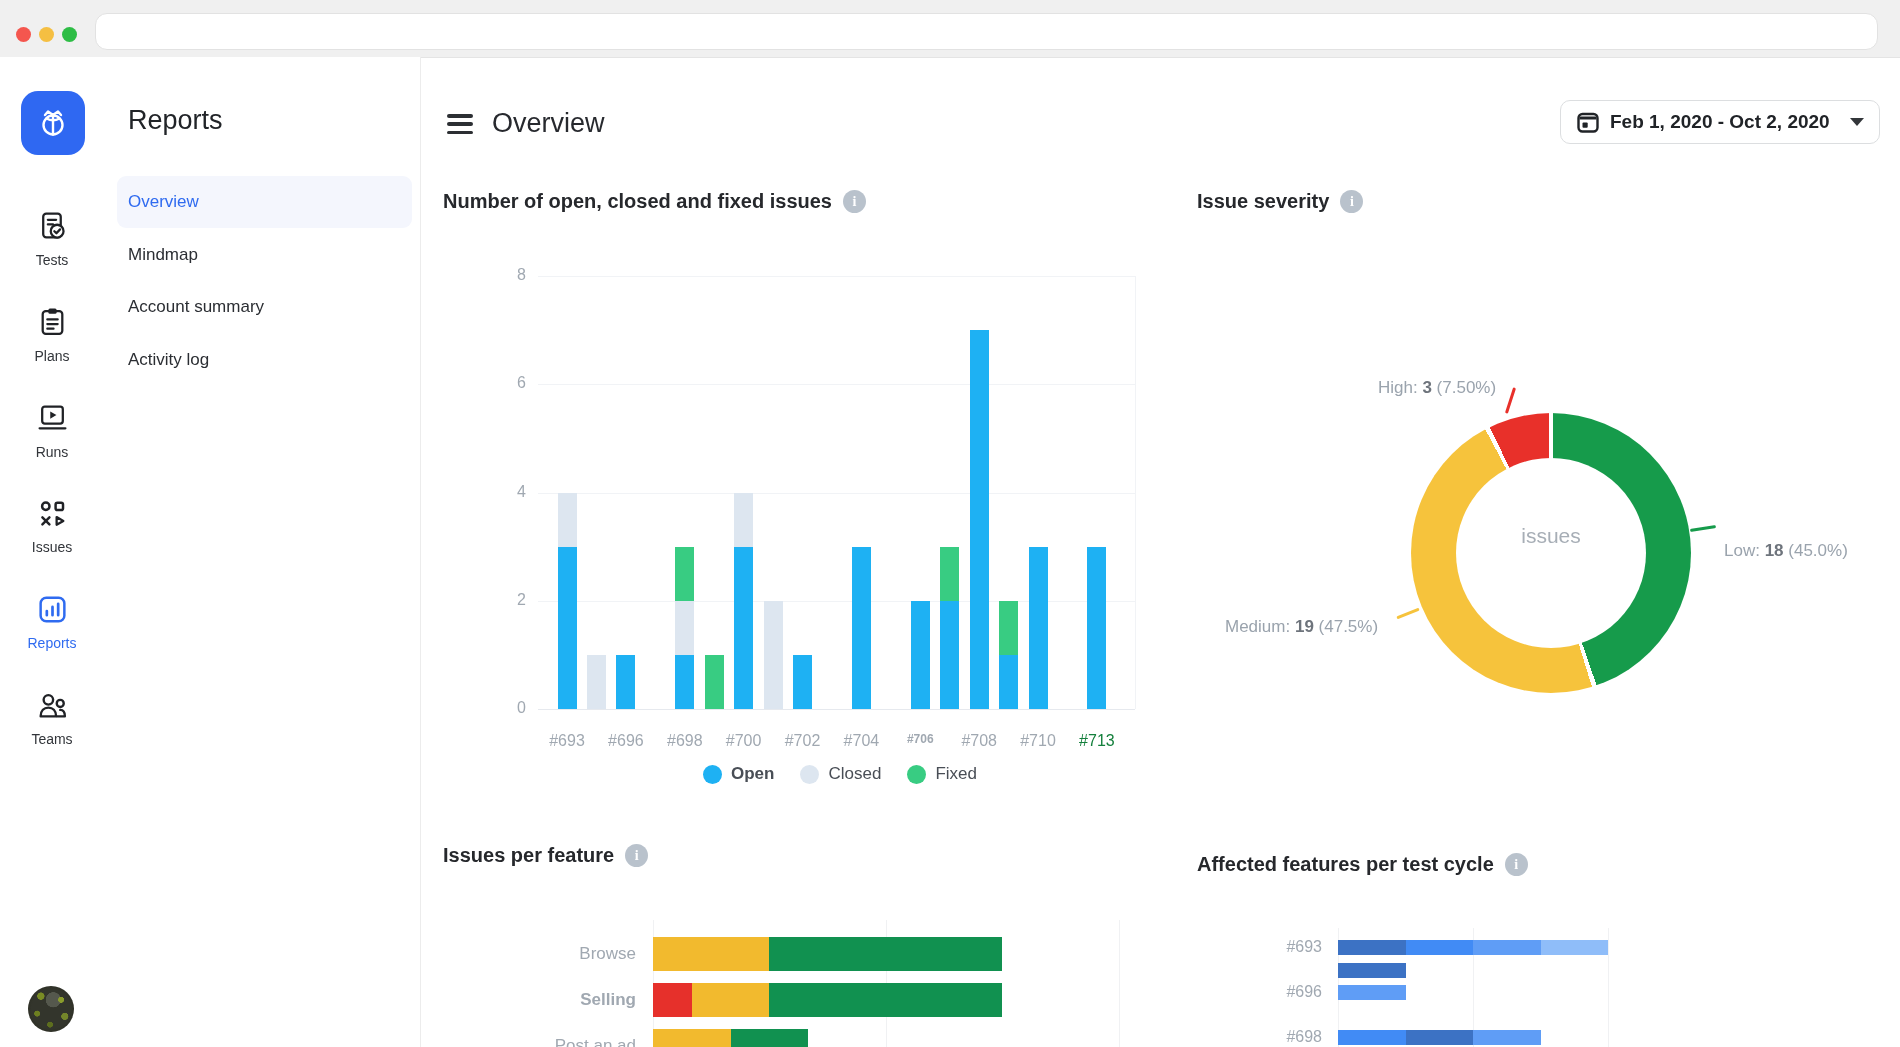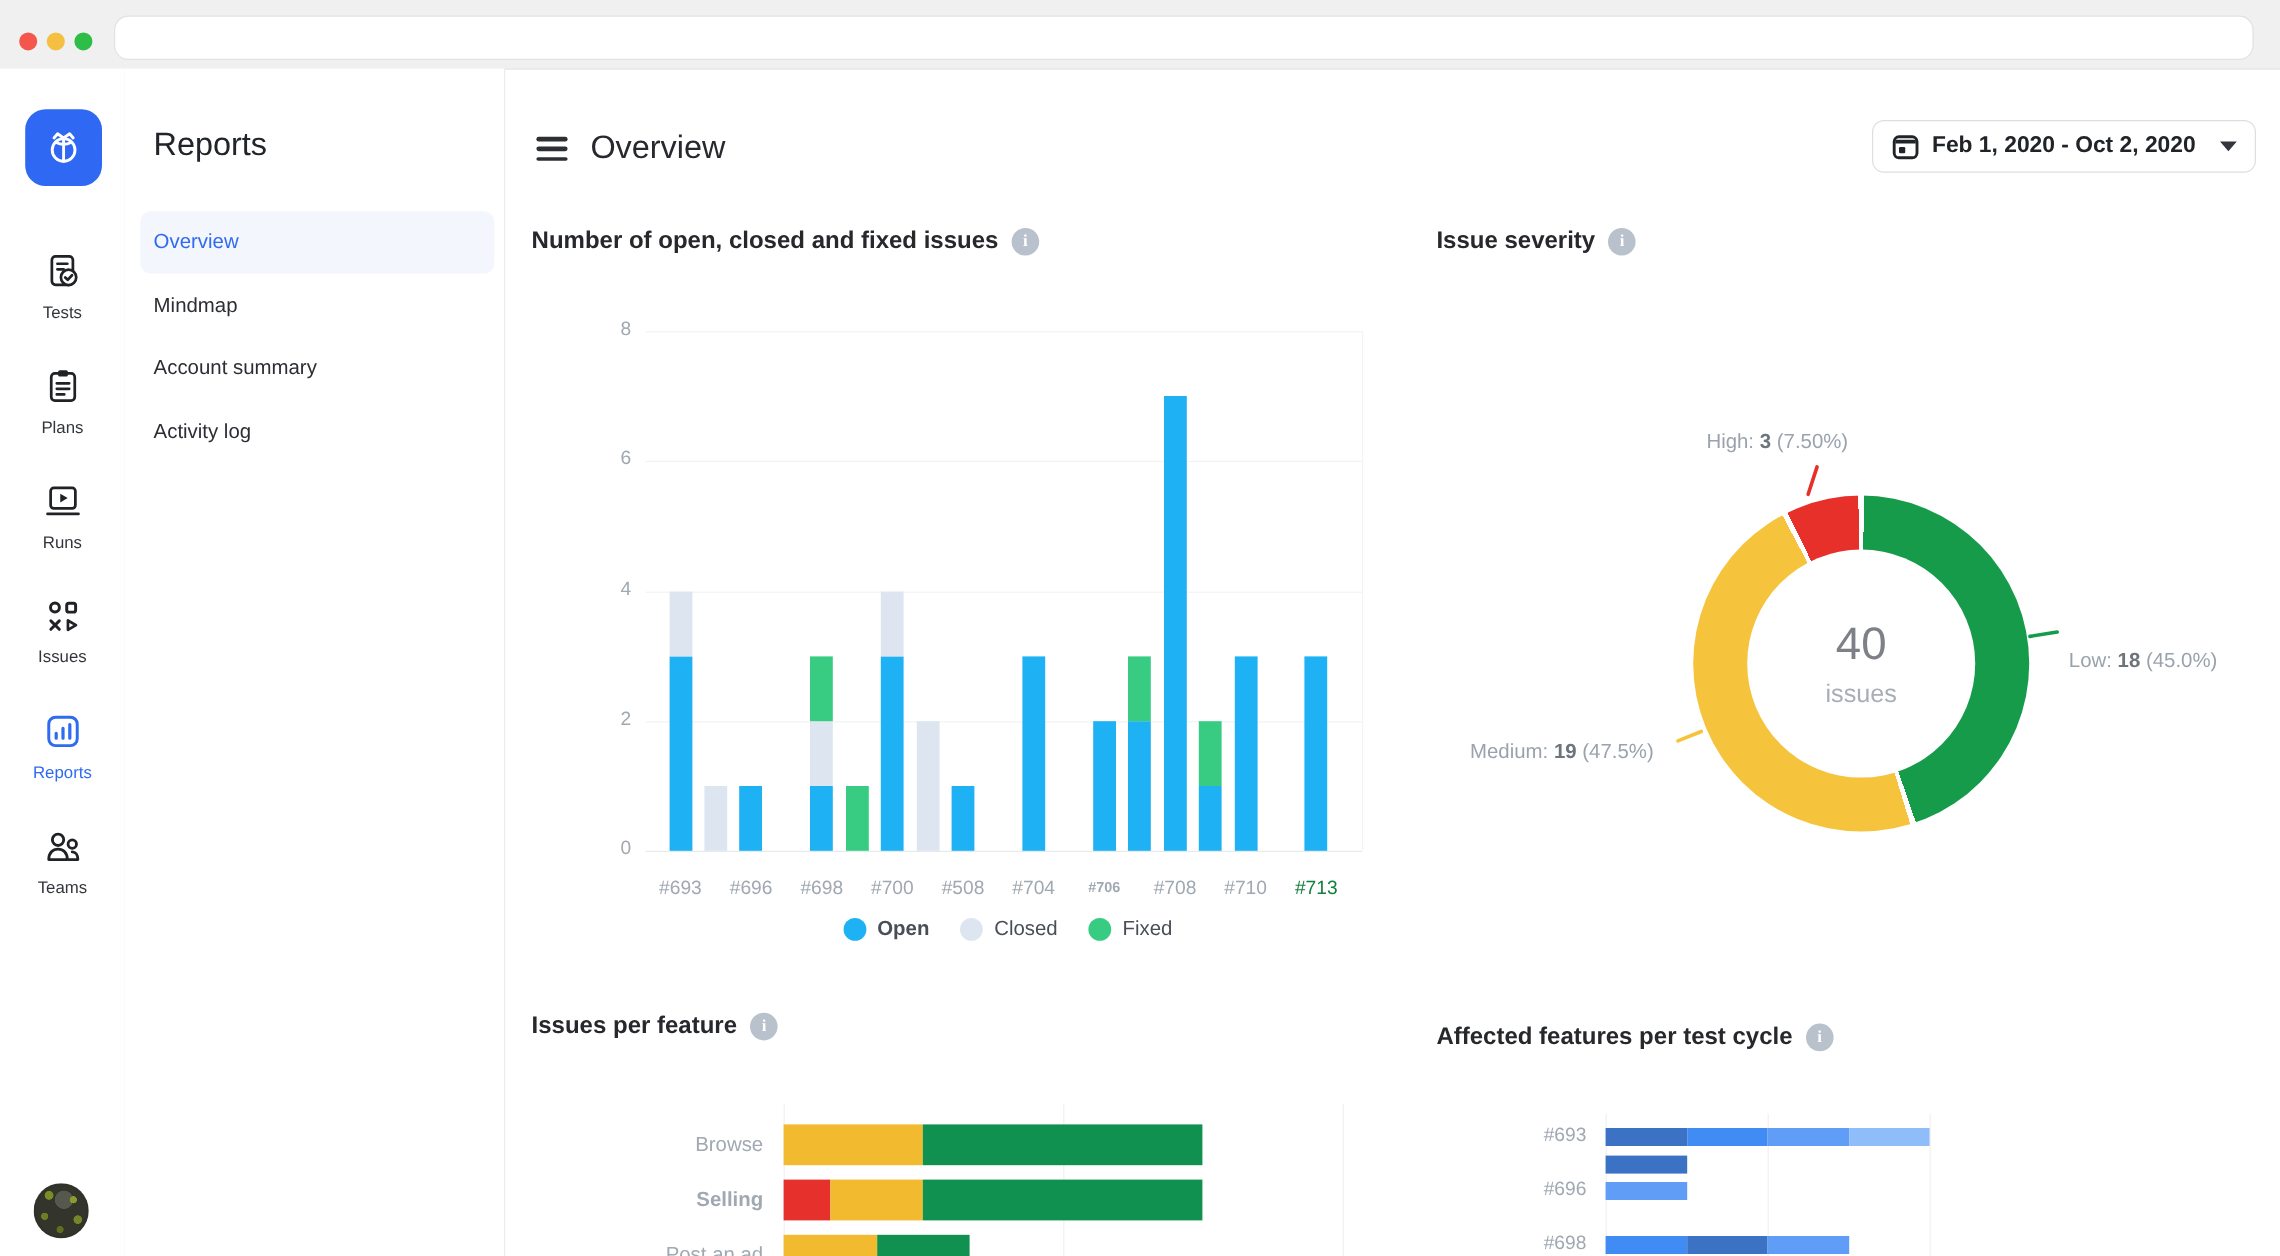--- a/index.html
+++ b/index.html
@@ -210,21 +210,21 @@
     <div style="position: absolute; left: 675.3px; top: 654.9px; width: 19px; height: 54.1px; background: rgb(30, 177, 243);"></div>
     <div style="position: absolute; left: 675.3px; top: 600.8px; width: 19px; height: 54.1px; background: rgb(221, 230, 240);"></div>
     <div style="position: absolute; left: 675.3px; top: 546.6px; width: 19px; height: 54.1px; background: rgb(56, 204, 130);"></div>
     <div style="position: absolute; left: 654.8px; top: 732px; width: 60px; text-align: center; font-size: 16px; color: rgb(160, 168, 177);">#698</div>
     <div style="position: absolute; left: 704.7px; top: 654.9px; width: 19px; height: 54.1px; background: rgb(56, 204, 130);"></div>
     <div style="position: absolute; left: 734.1px; top: 546.6px; width: 19px; height: 162.4px; background: rgb(30, 177, 243);"></div>
     <div style="position: absolute; left: 734.1px; top: 492.5px; width: 19px; height: 54.1px; background: rgb(221, 230, 240);"></div>
     <div style="position: absolute; left: 713.6px; top: 732px; width: 60px; text-align: center; font-size: 16px; color: rgb(160, 168, 177);">#700</div>
     <div style="position: absolute; left: 763.6px; top: 600.8px; width: 19px; height: 108.3px; background: rgb(221, 230, 240);"></div>
     <div style="position: absolute; left: 793px; top: 654.9px; width: 19px; height: 54.1px; background: rgb(30, 177, 243);"></div>
-    <div style="position: absolute; left: 772.5px; top: 732px; width: 60px; text-align: center; font-size: 16px; color: rgb(160, 168, 177);">#508</div>
+    <div style="position: absolute; left: 772.5px; top: 732px; width: 60px; text-align: center; font-size: 16px; color: rgb(160, 168, 177);">#702</div>
     <div style="position: absolute; left: 851.9px; top: 546.6px; width: 19px; height: 162.4px; background: rgb(30, 177, 243);"></div>
     <div style="position: absolute; left: 831.4px; top: 732px; width: 60px; text-align: center; font-size: 16px; color: rgb(160, 168, 177);">#704</div>
     <div style="position: absolute; left: 910.8px; top: 600.8px; width: 19px; height: 108.3px; background: rgb(30, 177, 243);"></div>
     <div style="position: absolute; left: 890.3px; top: 732px; width: 60px; text-align: center; font-size: 12px; color: rgb(160, 168, 177); font-weight: bold;">#706</div>
     <div style="position: absolute; left: 940.2px; top: 600.8px; width: 19px; height: 108.3px; background: rgb(30, 177, 243);"></div>
     <div style="position: absolute; left: 940.2px; top: 546.6px; width: 19px; height: 54.1px; background: rgb(56, 204, 130);"></div>
     <div style="position: absolute; left: 969.7px; top: 330.1px; width: 19px; height: 378.9px; background: rgb(30, 177, 243);"></div>
     <div style="position: absolute; left: 949.2px; top: 732px; width: 60px; text-align: center; font-size: 16px; color: rgb(160, 168, 177);">#708</div>
     <div style="position: absolute; left: 999.1px; top: 654.9px; width: 19px; height: 54.1px; background: rgb(30, 177, 243);"></div>
     <div style="position: absolute; left: 999.1px; top: 600.8px; width: 19px; height: 54.1px; background: rgb(56, 204, 130);"></div>
@@ -247,25 +247,24 @@
         <span style="width: 19px; height: 19px; border-radius: 50%; background: rgb(56, 204, 130); display: inline-block;"></span>
         <span style="font-size: 17px; color: rgb(73, 78, 86);">Fixed</span>
       </div>
     </div>
   </div>
 
 <div class="donut" id="donut" style="background: conic-gradient(rgb(255, 255, 255) 0deg, rgb(255, 255, 255) 1deg, rgb(22, 155, 75) 1deg, rgb(22, 155, 75) 161deg, rgb(255, 255, 255) 161deg, rgb(255, 255, 255) 162deg, rgb(255, 255, 255) 162deg, rgb(255, 255, 255) 163deg, rgb(246, 195, 60) 163deg, rgb(246, 195, 60) 332deg, rgb(255, 255, 255) 332deg, rgb(255, 255, 255) 333deg, rgb(255, 255, 255) 333deg, rgb(255, 255, 255) 334deg, rgb(232, 48, 42) 334deg, rgb(232, 48, 42) 359deg, rgb(255, 255, 255) 359deg, rgb(255, 255, 255) 360deg);">
   <div class="hole"></div>
 </div>
 <div class="donut-center">
-  <div class="big">40</div>
   <div class="sub">issues</div>
 </div>
 <div class="layer" id="donut-callouts">
-    <div class="callout" style="position: absolute; left: 1378px; top: 358px; margin-left: 44px;"><span>High: </span><span class="val">3</span><span> (7.50%)</span></div>
+    <div class="callout" style="position: absolute; left: 1378px; top: 378px;"><span>High: </span><span class="val">3</span><span> (7.50%)</span></div>
     <div class="callout" style="position: absolute; left: 1724px; top: 517px; margin-top: 24px;"><span>Low: </span><span class="val">18</span><span> (45.0%)</span></div>
     <div class="callout" style="position: absolute; left: 1225px; top: 617px;"><span>Medium: </span><span class="val">19</span><span> (47.5%)</span></div>
     <div class="leader" style="position: absolute; left: 1509px; top: 387px; width: 3px; height: 27px; background: rgb(232, 48, 42); transform: rotate(18deg);"></div>
     <div class="leader" style="position: absolute; left: 1690px; top: 527px; width: 26px; height: 3px; background: rgb(22, 155, 75); transform: rotate(-9deg);"></div>
     <div class="leader" style="position: absolute; left: 1396px; top: 612px; width: 24px; height: 3px; background: rgb(246, 195, 60); transform: rotate(-22deg);"></div>
   </div>
 
 <div class="layer" id="chart3">
     <div style="position: absolute; left: 885.8px; top: 920px; width: 1px; height: 127px; background: rgb(240, 241, 243);"></div>
     <div style="position: absolute; left: 1118.6px; top: 920px; width: 1px; height: 127px; background: rgb(240, 241, 243);"></div>

